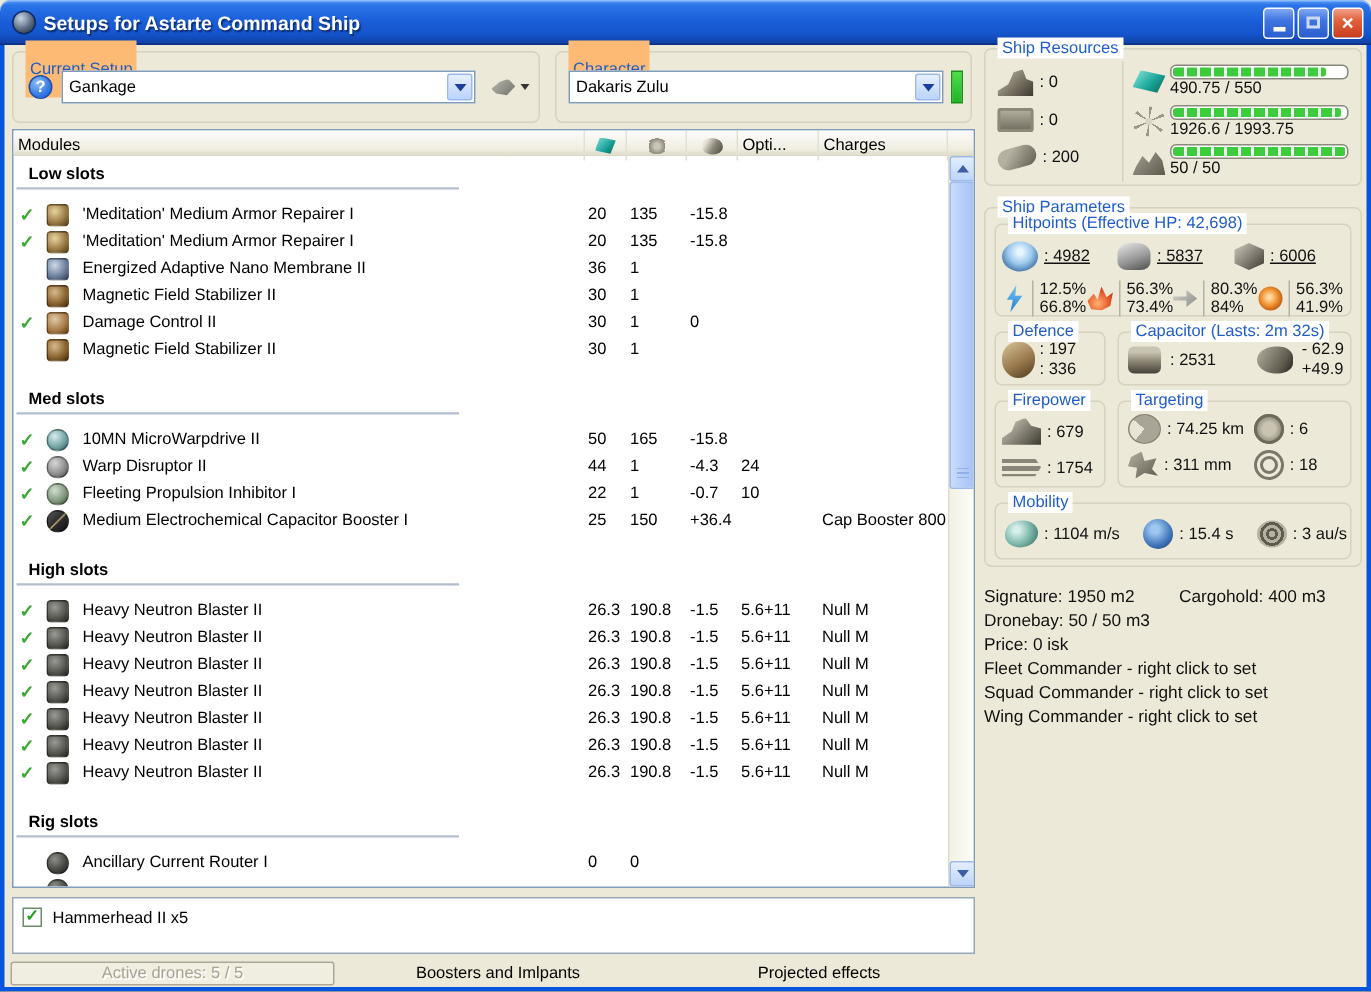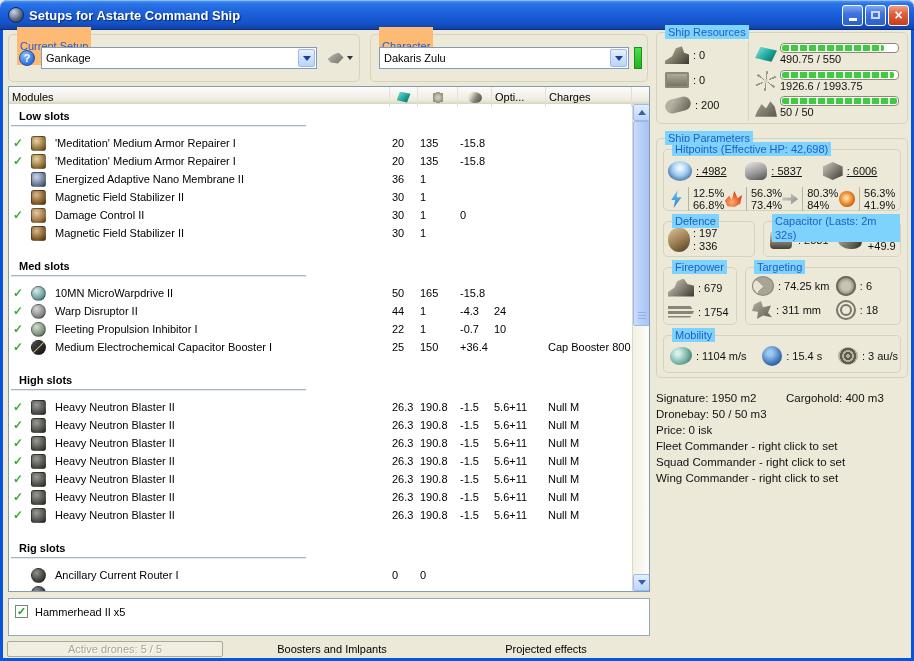--- a/index.html
+++ b/index.html
@@ -20,21 +20,21 @@
   .tbb.min i{display:block;width:8px;height:3px;background:#fff;margin-top:8px;}
   .tbb.max i{display:block;width:9px;height:8px;border:2px solid #cdd9f2;}
   .tbb.close{background:linear-gradient(180deg,#f0a088 0%,#e0613c 40%,#c83c1e 100%);font-size:14px;line-height:1;}
   
   .client{position:absolute;top:30px;left:0;right:0;bottom:0;background:#ECE9D8;
     border-left:3px solid #0855DD;border-right:3px solid #0855DD;border-bottom:3px solid #0855DD;}
   
   .gb{position:absolute;border:1px solid #D5D2BE;border-radius:5px;}
   .gb>.gb-label{position:absolute;top:-8px;left:8px;background:#fdba74;padding:12px 3px;color:#215DC6;font-size:11px;line-height:14px;}
   .gb-static{position:relative;border:1px solid #D5D2BE;border-radius:5px;}
-  .gb-static>.gb-label{position:absolute;top:-8px;left:8px;background:#7dd3fc;padding:0 3px;color:#215DC6;font-size:11px;line-height:14px;}
+  .gb-static>.gb-label{position:absolute;top:-8px;left:8px;background:#ffffff;padding:0 3px;color:#215DC6;font-size:11px;line-height:14px;}
   
   .combo{position:absolute;height:22px;background:#fff;border:1px solid #7F9DB9;display:flex;align-items:center;}
   .combo .cv{flex:1;font-size:11px;padding:0 4px;color:#000;}
   .combo .arrowbtn{width:17px;height:18px;margin:1px;border:1px solid #9DB9EB;border-radius:2px;
     background:linear-gradient(180deg,#E7F0FD,#BAD4FB);display:flex;align-items:center;justify-content:center;}
   .combo .arrowbtn i{width:0;height:0;border-left:4px solid transparent;border-right:4px solid transparent;border-top:5px solid #1C3E9E;}
   .help-icon{position:absolute;width:16px;height:16px;border-radius:50%;
     background:radial-gradient(circle at 35% 30%,#8cc0fa,#2B71E0 70%);color:#fff;font-size:11px;font-weight:bold;
     display:flex;align-items:center;justify-content:center;border:1px solid #1b4fae;}
   .toolbtn{position:absolute;width:34px;height:22px;display:flex;align-items:center;justify-content:center;gap:3px;}
@@ -127,21 +127,21 @@
   
   .params-box{padding:10px 6px 4px 6px;}
   .hitbox{height:62px;padding:8px 4px 2px 4px;margin-bottom:10px;}
   .hit-row1{display:flex;align-items:center;gap:4px;height:26px;}
   .hit-row1 .pair{display:flex;align-items:center;gap:4px;flex:1;text-decoration:underline;}
   .res-row{display:flex;height:26px;margin-top:2px;}
   .res-cell{flex:1;display:flex;align-items:center;gap:2px;}
   .res-div{width:1px;height:24px;background:#b5b2a2;margin:0 2px;}
   .res-vals{display:flex;flex-direction:column;font-size:11px;line-height:12px;}
   .two-col{display:flex;gap:8px;margin-bottom:10px;}
-  .defbox{width:92px;height:36px;padding:4px 2px 2px 4px;display:flex;align-items:center;gap:3px;}
+  .defbox{width:74px;height:36px;padding:4px 2px 2px 4px;display:flex;align-items:center;gap:3px;}
   .capbox{flex:1;height:36px;padding:4px 4px 2px 6px;display:flex;align-items:center;gap:6px;}
   .firebox{width:74px;height:58px;padding:6px 2px 2px 4px;display:flex;flex-direction:column;justify-content:space-around;}
   .targbox{flex:1;height:58px;padding:6px 2px 2px 6px;display:grid;grid-template-columns:1.35fr 1fr;grid-template-rows:1fr 1fr;}
   .cellpair{display:flex;align-items:center;gap:4px;}
   .mobbox{height:38px;padding:6px 2px 2px 6px;display:flex;align-items:center;gap:4px;justify-content:space-between;margin-bottom:0;}
   .stackv{display:flex;flex-direction:column;font-size:11px;line-height:13px;}
   .info{margin-top:12px;line-height:16px;font-size:11.5px;}
   .info .row2{display:flex;}
   .info .row2 span:first-child{width:130px;}
   

